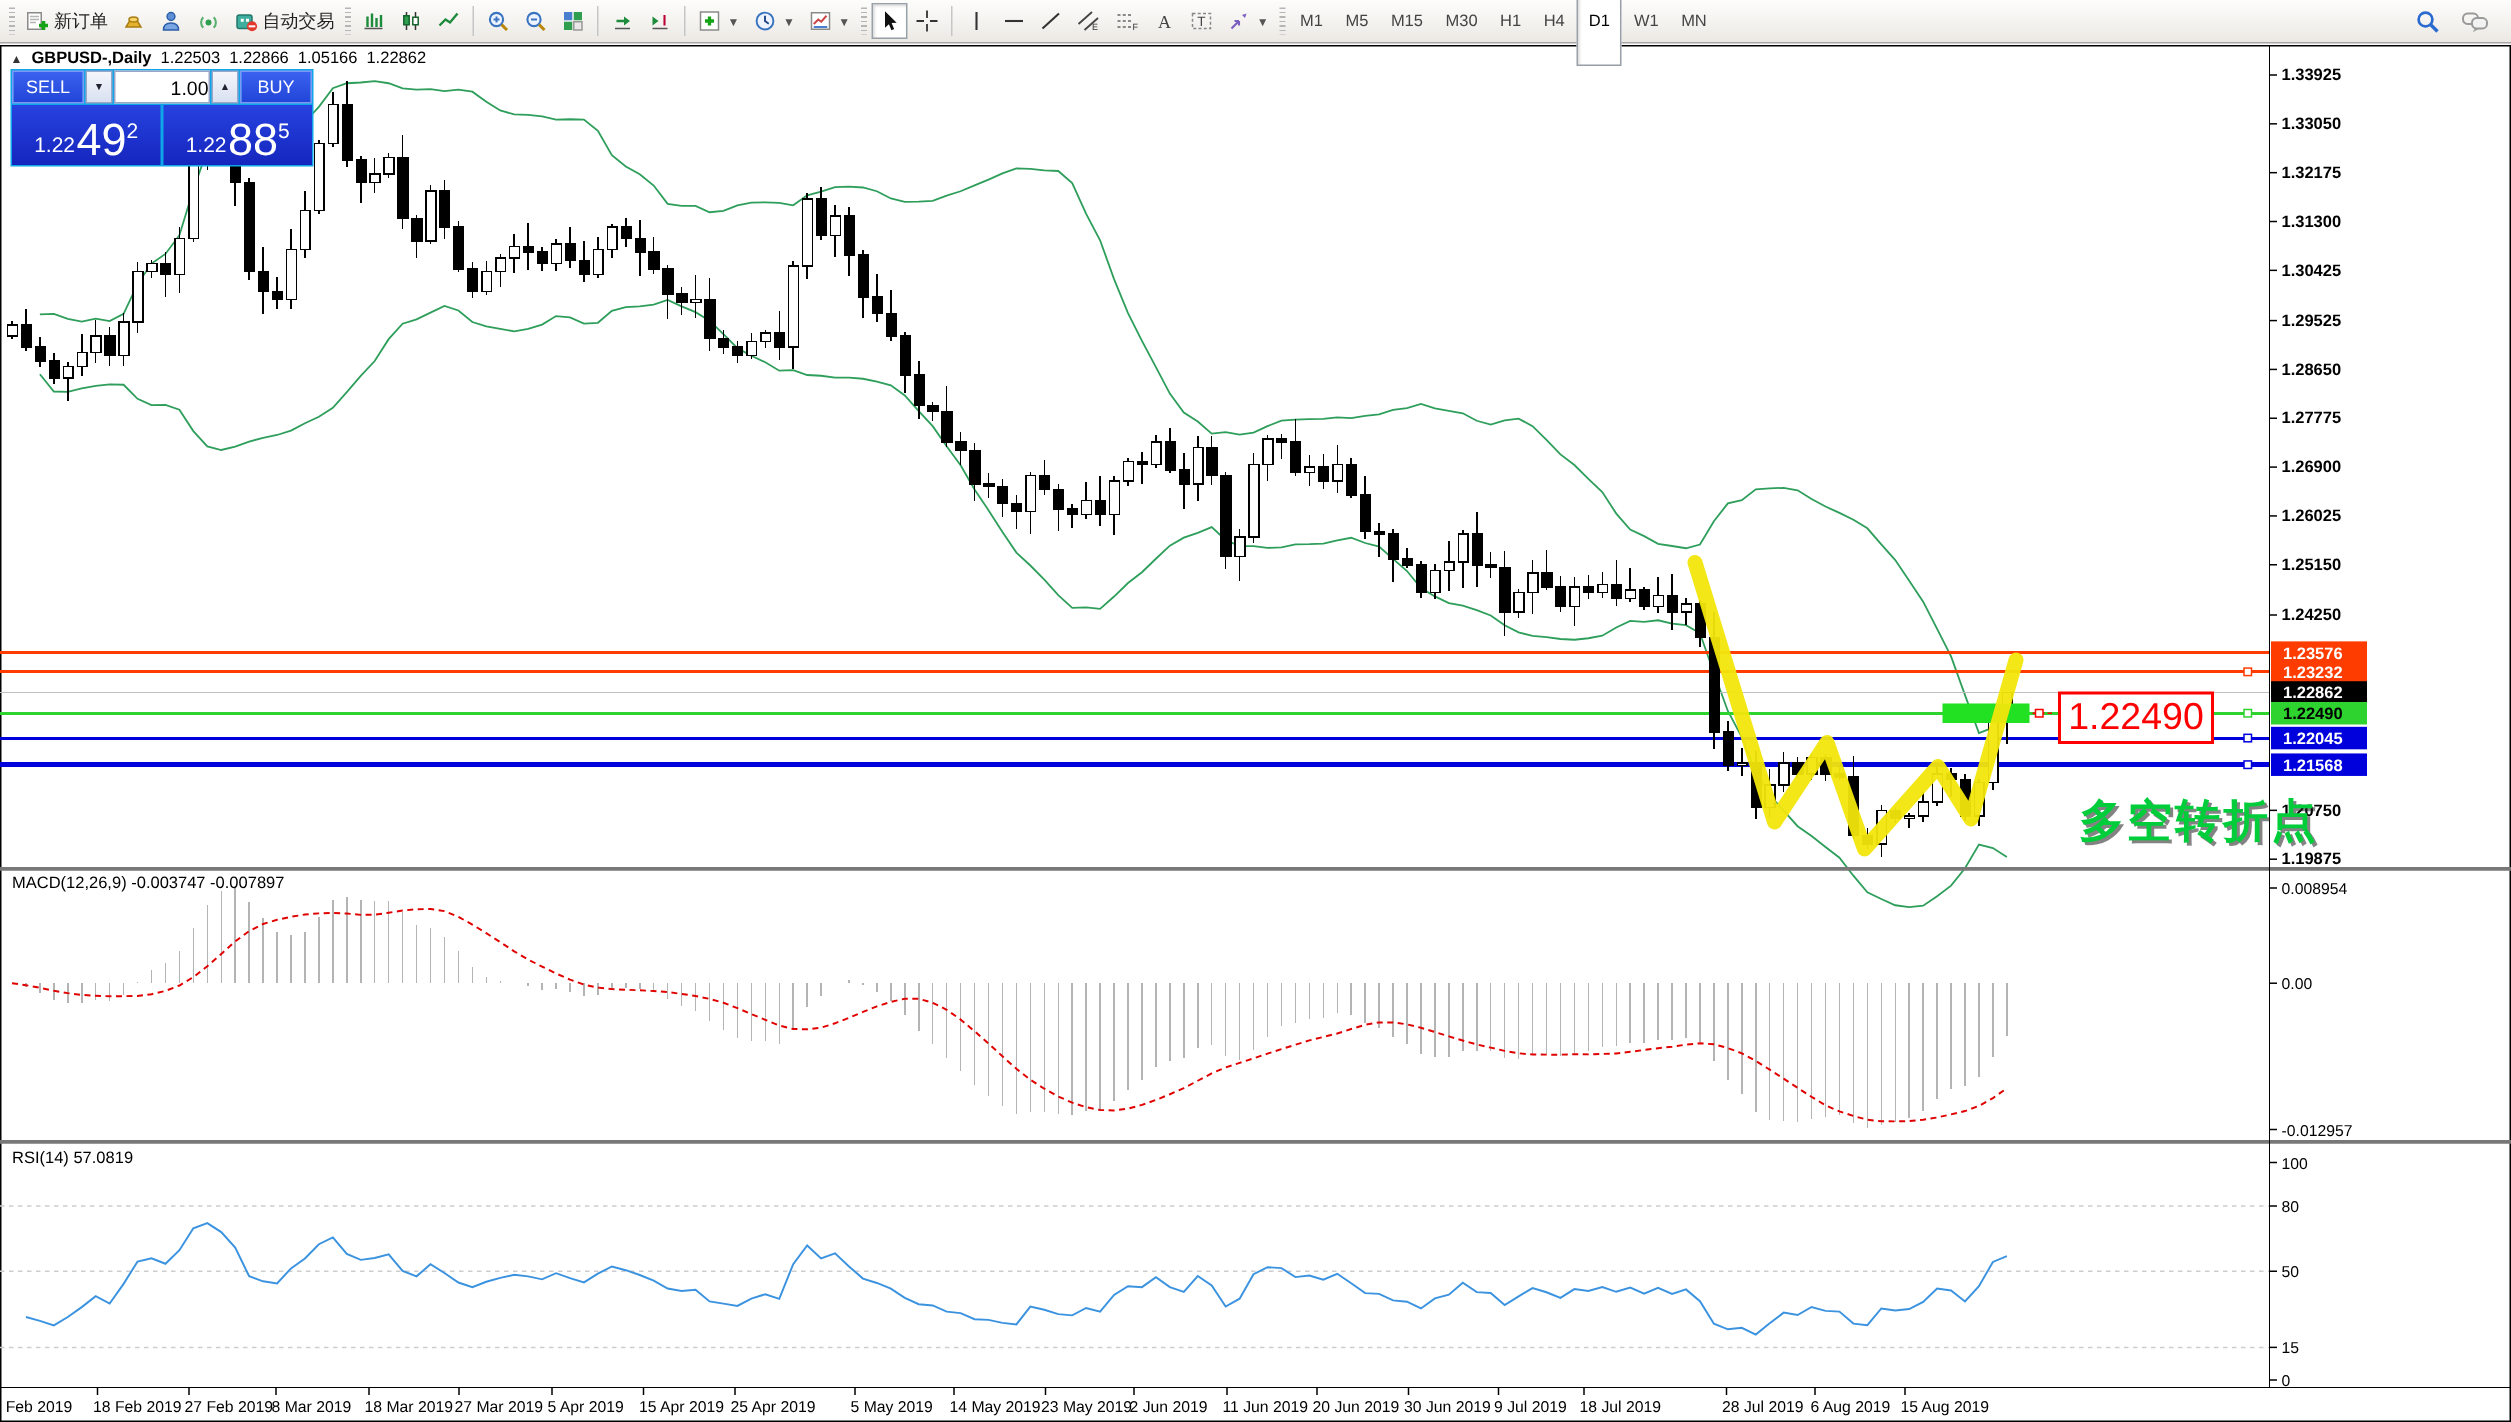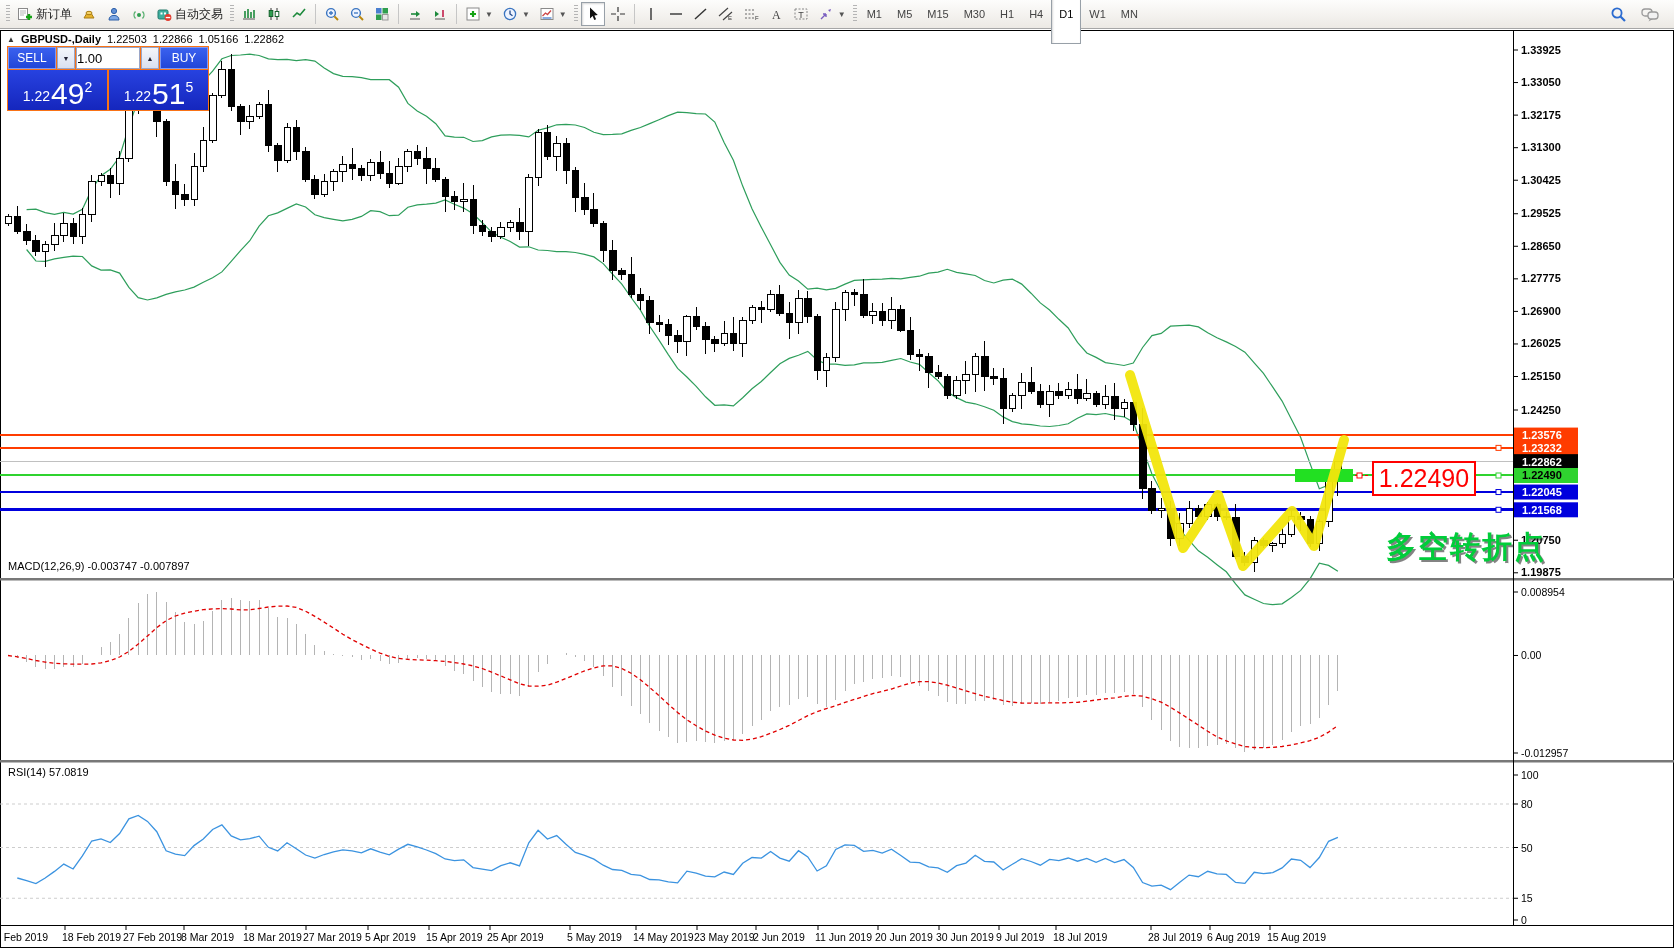--- a/index.html
+++ b/index.html
@@ -19,28 +19,28 @@
   .caret{font-size:8px;color:#555;margin-left:1px}
   .tf{font-size:11px;color:#444;padding:18px 7px;height:22px;display:flex;align-items:center}
   .tf.active{background:#fff;border:1px solid #98a0a8;box-shadow:inset 1px 1px 2px #d8d8d8;color:#000}
   .tb-right{margin-left:auto;display:flex;align-items:center;gap:6px;padding-right:6px}
   
   #plot{position:absolute;left:0;top:0;z-index:1}
   
   .symbolbar{position:absolute;left:7px;top:33px;z-index:4;font-size:11px;color:#000;
     display:flex;gap:6px;align-items:center}
   .symbolbar .tri{font-size:8px;color:#333}
-  .tradepanel{position:absolute;left:7px;top:46px;z-index:5;width:202px;background:#f97316;
+  .tradepanel{position:absolute;left:7px;top:46px;z-index:5;width:202px;background:#0ea5e9;
     padding:1px;box-sizing:border-box}
   .tp-row1{display:flex;height:22px;gap:1px}
   .btn-sell,.btn-buy{flex:0 0 46px;background:linear-gradient(#3a61ef,#2246d8);color:#fff;
     border:1px solid #7d97f4;font-size:12px;display:flex;align-items:center;justify-content:center}
   .stepper{flex:0 0 16px;background:linear-gradient(#f4f6fb,#d9e0f0);border:1px solid #9aa6c8;
     font-size:7px;color:#223;display:flex;align-items:center;justify-content:center}
-  .vol{flex:1;border:1px solid #9aa6c8;font-size:13px;text-align:left;min-width:0;
+  .vol{flex:1;border:1px solid #9aa6c8;font-size:13px;text-align:right;min-width:0;
     font-family:"Liberation Sans",sans-serif;padding:0}
   .tp-row2{display:flex;gap:2px;margin-top:1px}
   .pxblock{flex:1;height:37px;background:linear-gradient(#2742e0,#1526bd);color:#fff;
     display:flex;align-items:flex-end;justify-content:center;padding-bottom:3px}
   .px-small{font-size:14px;font-weight:normal;margin:0 1px 3px 0}
   .px-big{font-size:30px;line-height:26px}
   .px-sup{font-size:14px;margin-bottom:12px}
   .indlabel{position:absolute;z-index:3;font-size:11px;color:#000}
   .plabel{position:absolute;left:1372px;top:461px;width:100px;height:31px;z-index:4;
     border:2px solid #ff0000;background:#fff;color:#ff0000;font-size:25px;
@@ -846,23 +846,23 @@
     <div class="btn-buy">BUY</div>
   </div>
   <div class="tp-row2">
     <div class="pxblock">
       <span class="px-small">1.22</span>
       <span class="px-big">49</span>
       <span class="px-sup">2</span>
     </div>
     <div class="pxblock">
       <span class="px-small">1.22</span>
-      <span class="px-big">51</span>
+      <span class="px-big">88</span>
       <span class="px-sup">5</span>
     </div>
   </div>
 </div>
 
-<div class="indlabel" style="left:8px;top:560px">MACD(12,26,9) -0.003747 -0.007897</div>
+<div class="indlabel" style="left:8px;top:583px">MACD(12,26,9) -0.003747 -0.007897</div>
 <div class="indlabel" style="left:8px;top:766px">RSI(14) 57.0819</div>
 
 <div class="plabel">1.22490</div>
 <div class="cntext">多空转折点</div>
 
 </body></html>

